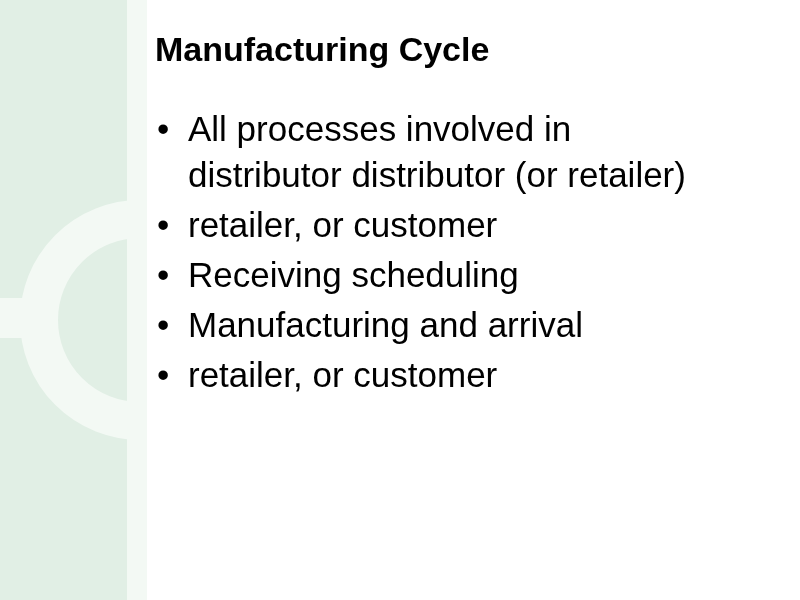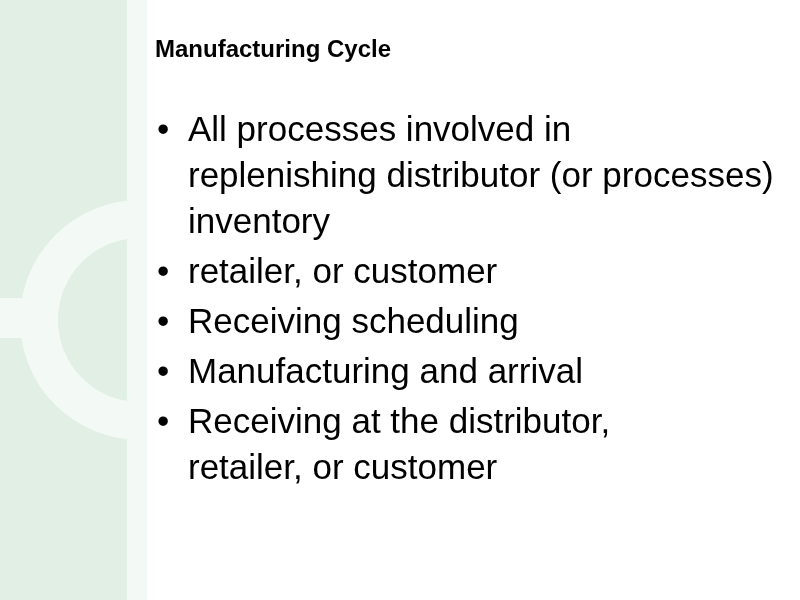--- a/index.html
+++ b/index.html
@@ -15,21 +15,21 @@
   .deco {
     position: absolute;
     left: 0; top: 0;
     width: 147px; height: 600px;
     overflow: hidden;
   }
   .slide-title {
     position: absolute;
     left: 155px;
     top: 34px;
-    font-size: 24px;
+    font-size: 34px;
     line-height: 30px;
     font-weight: bold;
     white-space: nowrap;
   }
   ul.bullets {
     position: absolute;
     left: 155px;
     top: 106px;
     width: 630px;
     margin: 0;
@@ -65,22 +65,21 @@
     </svg>
   </div>
 
   <div class="slide-title">Manufacturing Cycle</div>
 
   <ul class="bullets">
     <li>
       <span class="marker">•</span>
       <span class="t">
         <span class="ln">All processes involved in</span>
-        <span class="ln">replenishing distributor (or processes)</span>
-        <span class="ln">inventory</span>
+        <span class="ln">distributor distributor (or retailer)</span>
       </span>
     </li>
     <li>
       <span class="marker">•</span>
       <span class="t">
         <span class="ln">retailer, or customer</span>
       </span>
     </li>
     <li>
       <span class="marker">•</span>
@@ -90,19 +89,18 @@
     </li>
     <li>
       <span class="marker">•</span>
       <span class="t">
         <span class="ln">Manufacturing and arrival</span>
       </span>
     </li>
     <li>
       <span class="marker">•</span>
       <span class="t">
-        <span class="ln">Receiving at the distributor,</span>
         <span class="ln">retailer, or customer</span>
       </span>
     </li>
   </ul>
 
 </div>
 
 </body></html>

